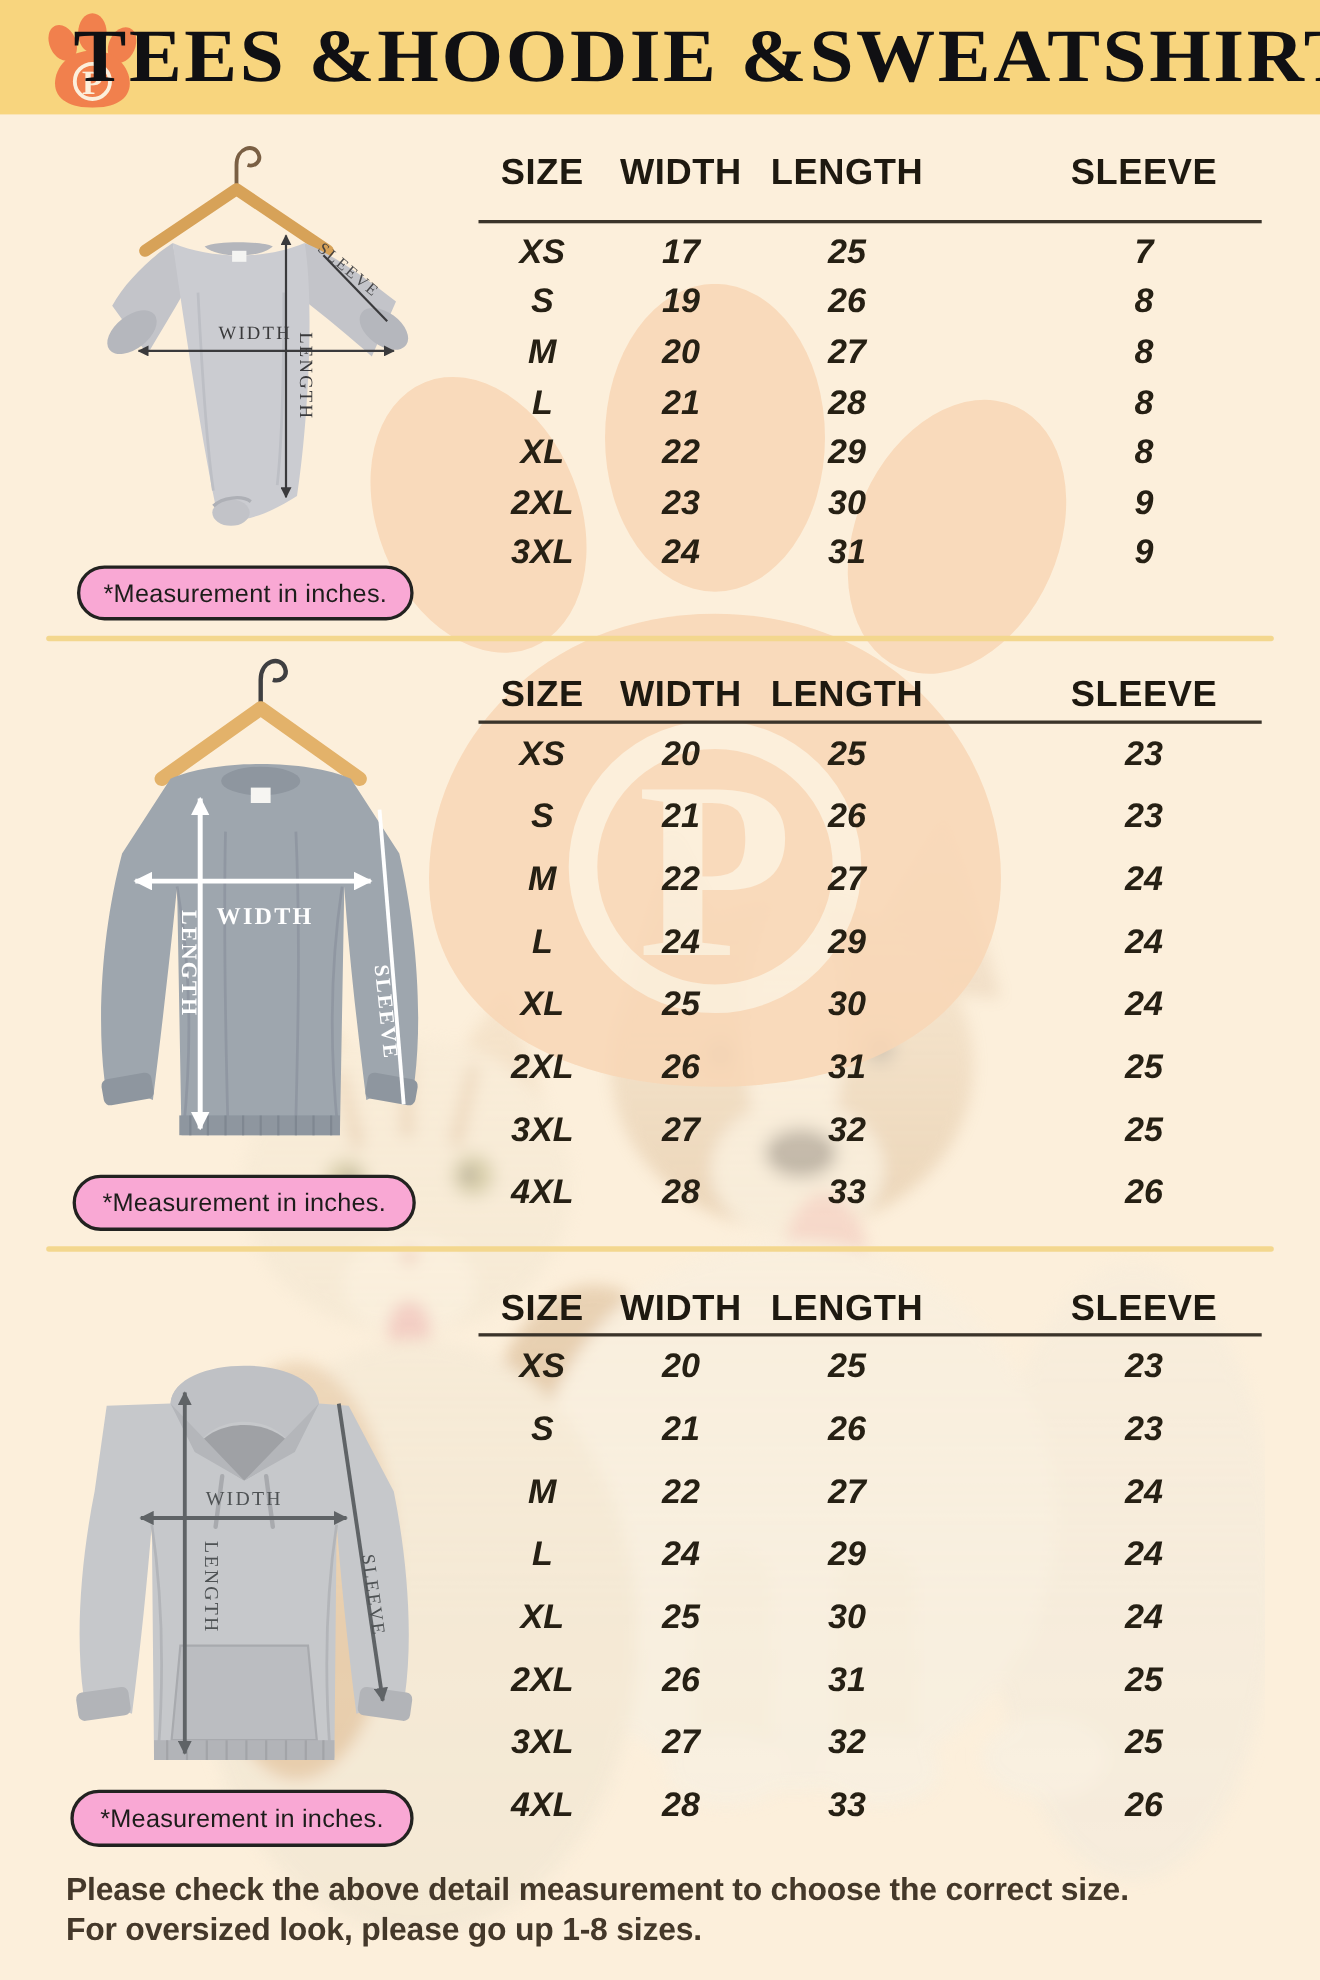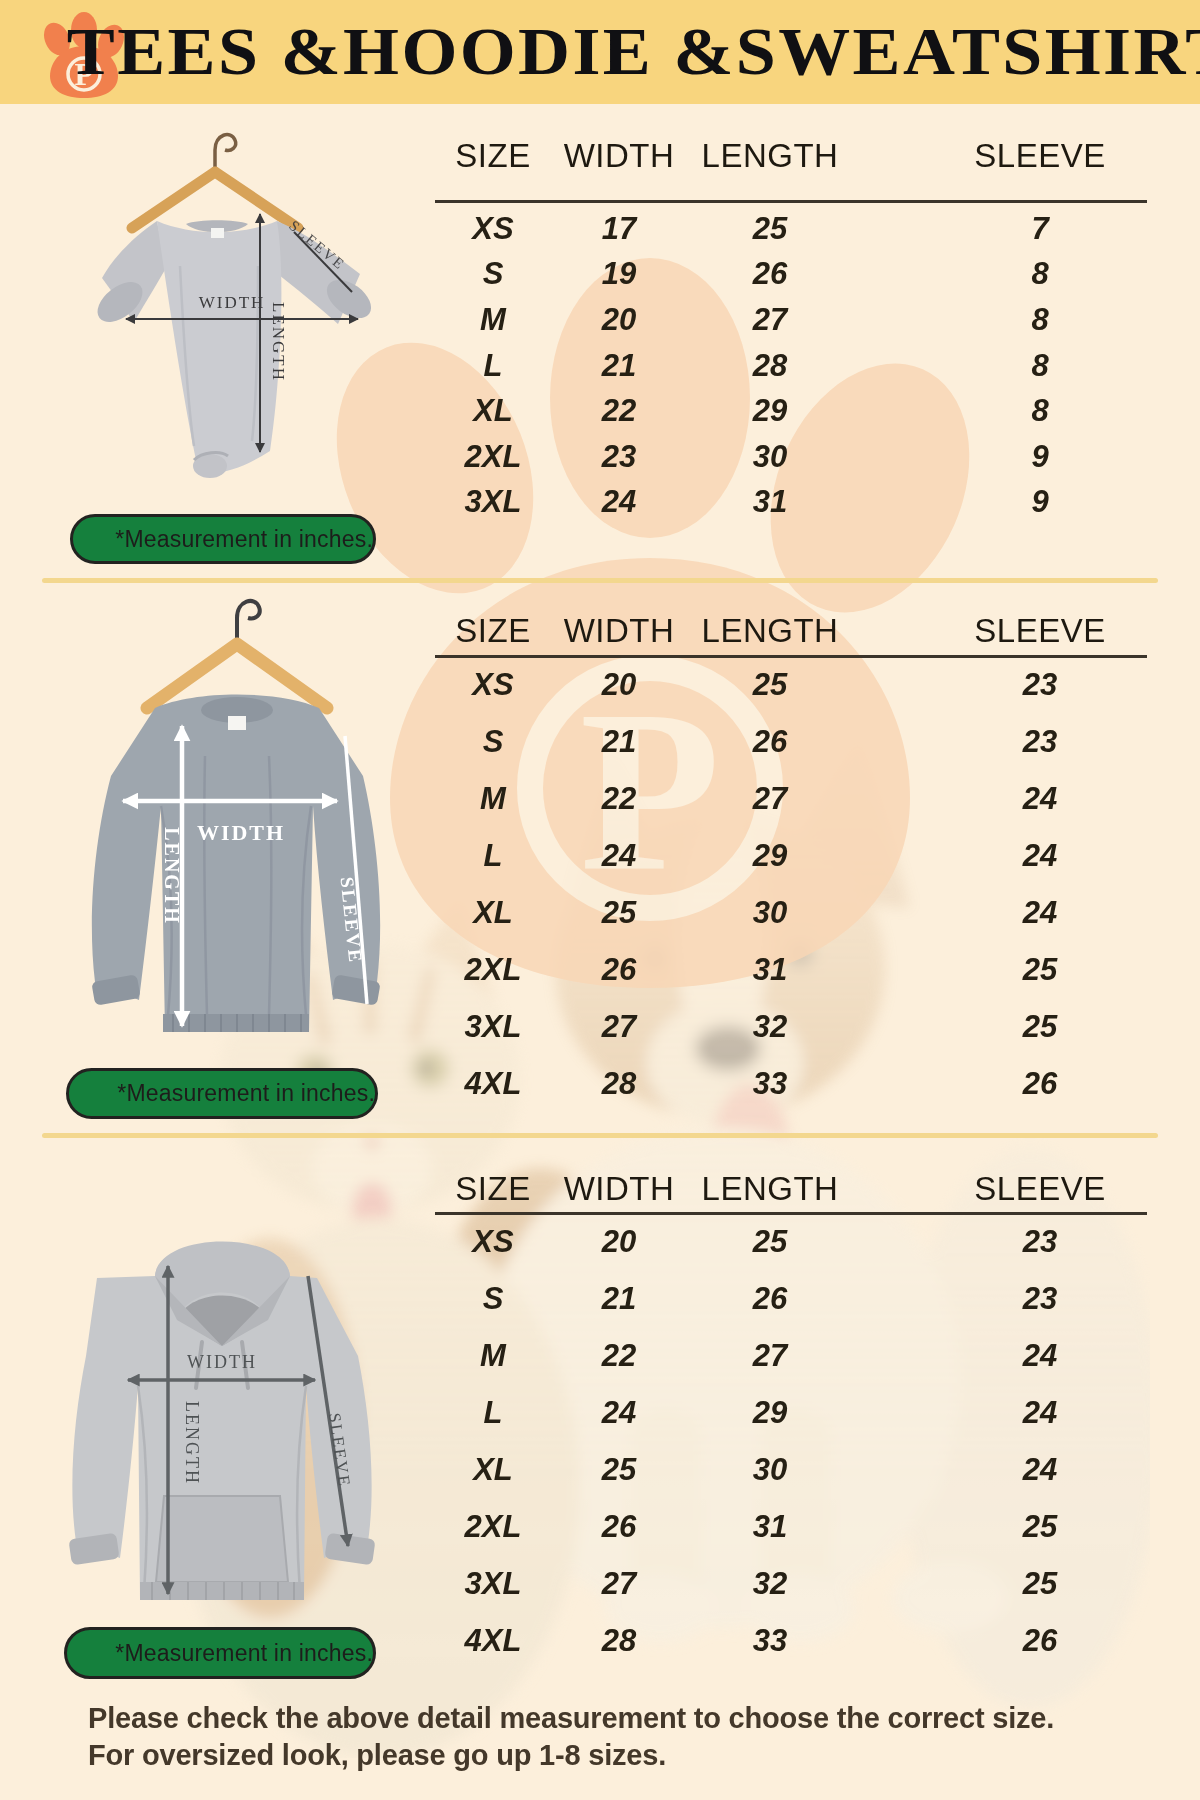--- a/index.html
+++ b/index.html
@@ -16,46 +16,46 @@
          display:inline-block;transform:scaleX(1.18) scaleY(1.12);}
 
   
   .watermark{position:absolute;left:270px;top:258px;}
   .pets{position:absolute;left:110px;top:608px;}
 
   
   .divider{position:absolute;left:42px;width:1116px;height:5px;border-radius:3px;background:#F3D78E;}
 
   
-  .badge{position:absolute;border:3px solid #222220;border-radius:40px;background:#15803d;
-         display:flex;align-items:center;justify-content:flex-end;
+  .badge{position:absolute;border:3px solid #222220;border-radius:40px;background:#f9a8d4;
+         display:flex;align-items:center;justify-content:center;
          font-size:23px;color:#1d1d1b;letter-spacing:0.2px;}
 
   
   .sizetable{position:absolute;left:390px;width:770px;color:#241F15;}
   .thead{position:absolute;left:0;top:0;width:100%;height:52px;}
   .hcell,.tcell{position:absolute;top:50%;transform:translate(-50%,-50%);white-space:nowrap;}
-  .hcell{font-weight:normal;font-size:33px;letter-spacing:0.5px;color:#1E1910;}
+  .hcell{font-weight:bold;font-size:33px;letter-spacing:0.5px;color:#1E1910;}
   .tcell{font-weight:bold;font-size:31px;color:#262014;}
   .hcell:nth-child(1),.tcell:nth-child(1){left:103px;}
   .hcell:nth-child(2),.tcell:nth-child(2){left:229px;}
   .hcell:nth-child(3),.tcell:nth-child(3){left:380px;}
   .hcell:nth-child(4),.tcell:nth-child(4){left:650px;}
   .tline{position:absolute;left:45px;width:712px;height:3px;background:#3B342A;}
   .rows{position:absolute;left:0;width:100%;font-style:italic;}
   .trow{position:relative;}
   .t-small .trow{height:45.6px;}
   .t-big .trow{height:57px;}
 
   
   .fig{position:absolute;}
   .diagram-label{font-family:"Liberation Serif",serif;letter-spacing:2px;}
 
   
-  .footer{position:absolute;left:88px;top:1700px;width:1080px;
+  .footer{position:absolute;left:60px;top:1700px;width:1080px;
           font-weight:bold;font-size:29px;line-height:37px;color:#44382A;letter-spacing:-0.2px;}
 </style>
 </head>
 <body>
 
 <div class="page">
 
   <svg class="pets" width="1040" height="1150" viewBox="0 0 1040 1150">
     <defs>
       <linearGradient id="fadegrad" x1="0" y1="0" x2="0" y2="1">

